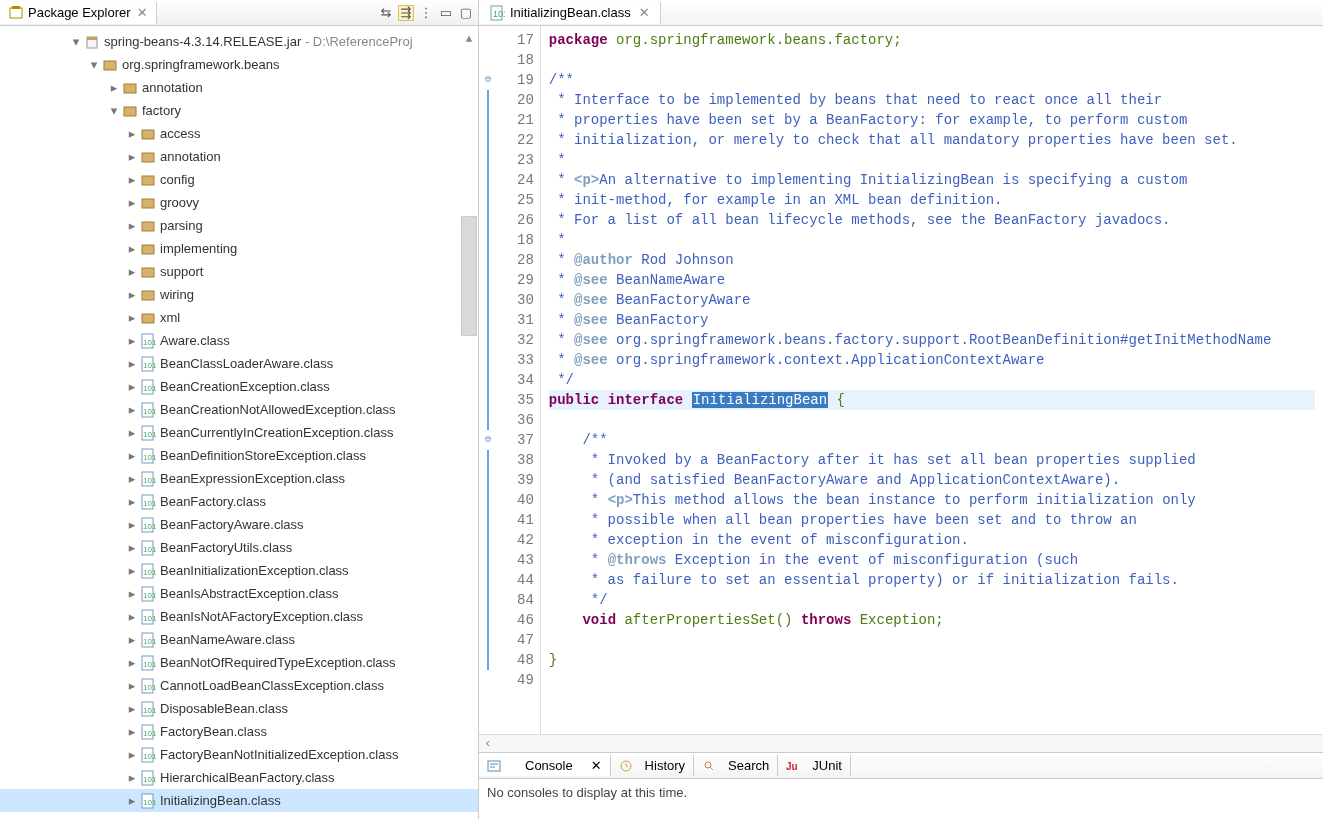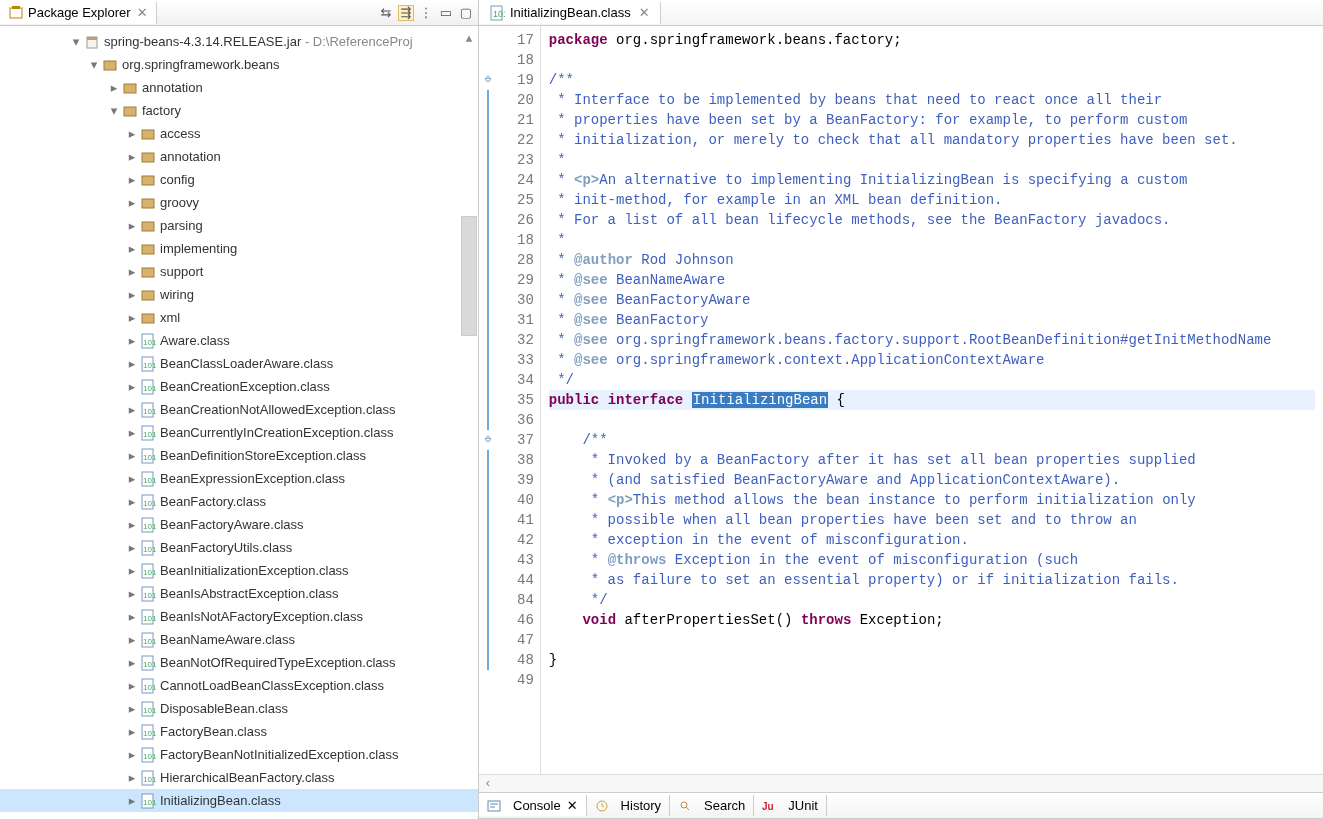--- a/index.html
+++ b/index.html
@@ -35,31 +35,31 @@
   .gutter { background:#fff; text-align:right; color:#787878; padding:4px 6px 4px 18px; border-right:1px solid #ddd; line-height:20px; position:relative;}
   .gutter .ln { height:20px;margin-left:20px; }
   .fold-col { position:absolute; left:2px; top:4px; width:14px;}
   .fold-col .fm { height:20px; display:flex; align-items:center; justify-content:center;}
   .fold-col .bar { width:2px; background:#6fa8dc; height:20px;}
   .code { padding:4px 8px; line-height:20px; white-space:pre; flex:1; overflow:auto;}
   .code .cl { height:20px; }
   .kw { color:#7f0055; font-weight:bold;}
   .doc { color:#3f5fbf;}
   .tag { color:#7f9fbf; font-weight:bold;}
-  .txt { color:#000000;}
+  .txt { color:#4d7c0f;}
   .hl-line { background:#e8f2fe;}
   .sel { background:#3a7cc2; color:#fff; padding:0 1px;}
   .hscroll { height:18px; border-top:1px solid #ddd; background:#f7f7f7; position:relative;}
   .hscroll .btn { position:absolute; top:0; width:18px; height:18px; text-align:center; color:#888;}
   .hscroll .btn.left{ left:0;}
   
   .bottom-views { border-top:1px solid #ccc; }
   .bottom-tabbar { display:flex; align-items:center; height:26px; border-bottom:1px solid #ccc; background:linear-gradient(#fff,#f4f4f4);}
   .btab { display:flex; align-items:center; padding:3px 8px; border-right:1px solid #ccc;}
-  .btab.active { background:#fff;}
+  .btab.active { background:#fff;gap:12px;}
   .btab .icon { margin-right:12px;}
   .console-body { padding:6px 8px; color:#444; height:40px;}
   svg { display:block; }
 </style>
 </head>
 <body>
 
 <div class="app">
 
   <div class="left-pane">
@@ -612,15 +612,18 @@
         </div>
         <div class="btab">
           <span class="icon">
               <svg width="14" height="14">
                 <text x="0" y="11" font-size="10" fill="#c23" font-weight="bold">Ju</text>
               </svg>
             </span>
           <span>JUnit</span>
         </div>
       </div>
+      <div class="console-body">
+        <span>No consoles to display at this time.</span>
+      </div>
     </div>
   </div>
 </div>
 
 </body></html>

